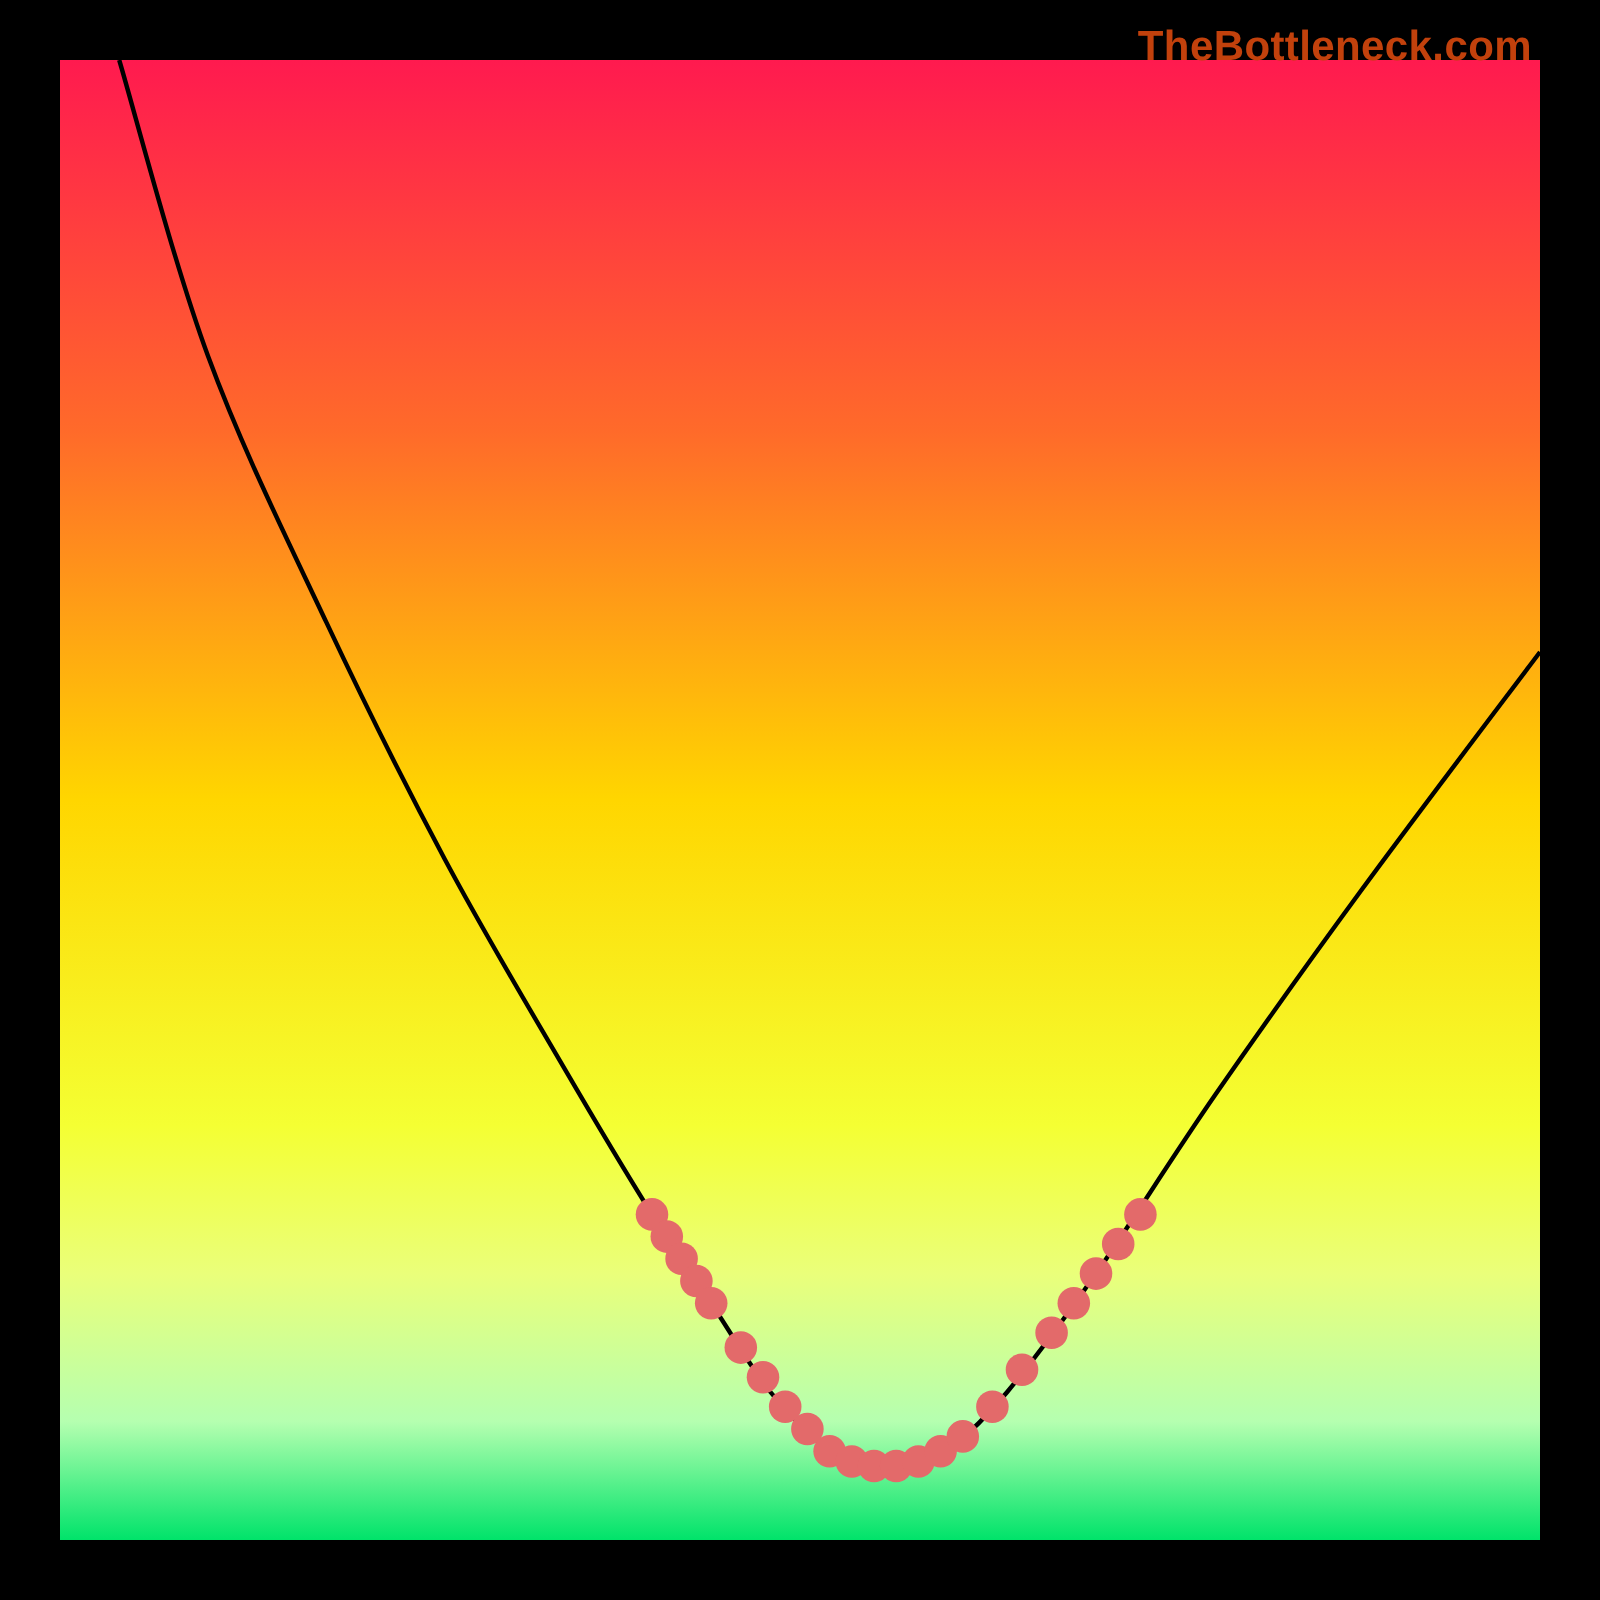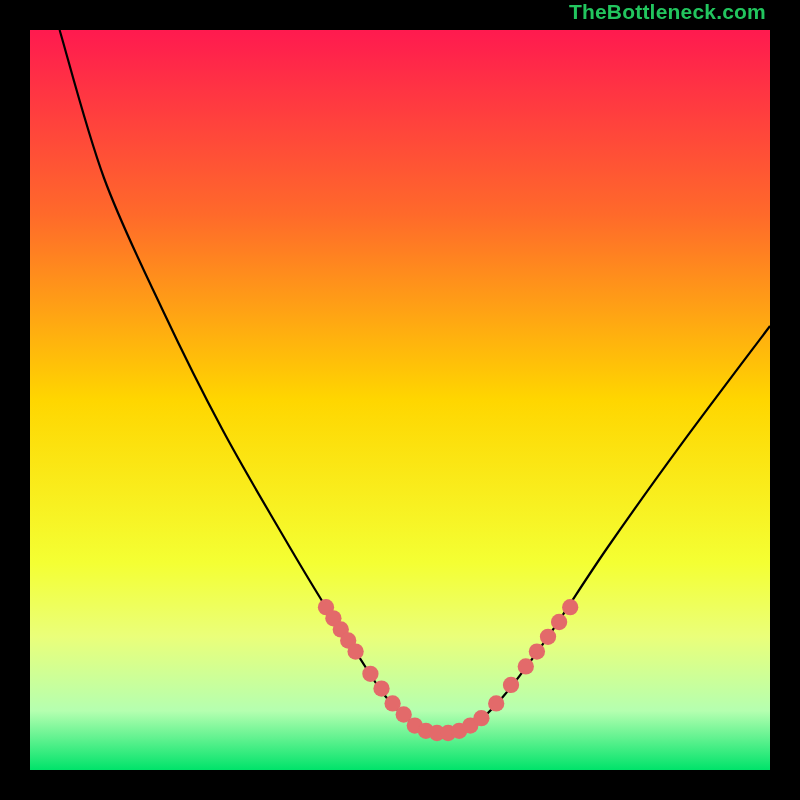--- a/index.html
+++ b/index.html
@@ -19,26 +19,26 @@
   }
   .plot-area {
     position: absolute;
     left: 0;
     top: 0;
     width: 740px;
     height: 740px;
   }
   .watermark {
     position: absolute;
-    top: 0;
+    top: 12px;
     right: 34px;
     font-family: Arial, Helvetica, sans-serif;
     font-size: 21px;
     font-weight: 600;
-    color: #22c55e;
+    color: #c2410c;
     letter-spacing: 0.2px;
   }
   svg.curve {
     position: absolute;
     left: 0;
     top: 0;
     width: 740px;
     height: 740px;
     overflow: visible;
   }

